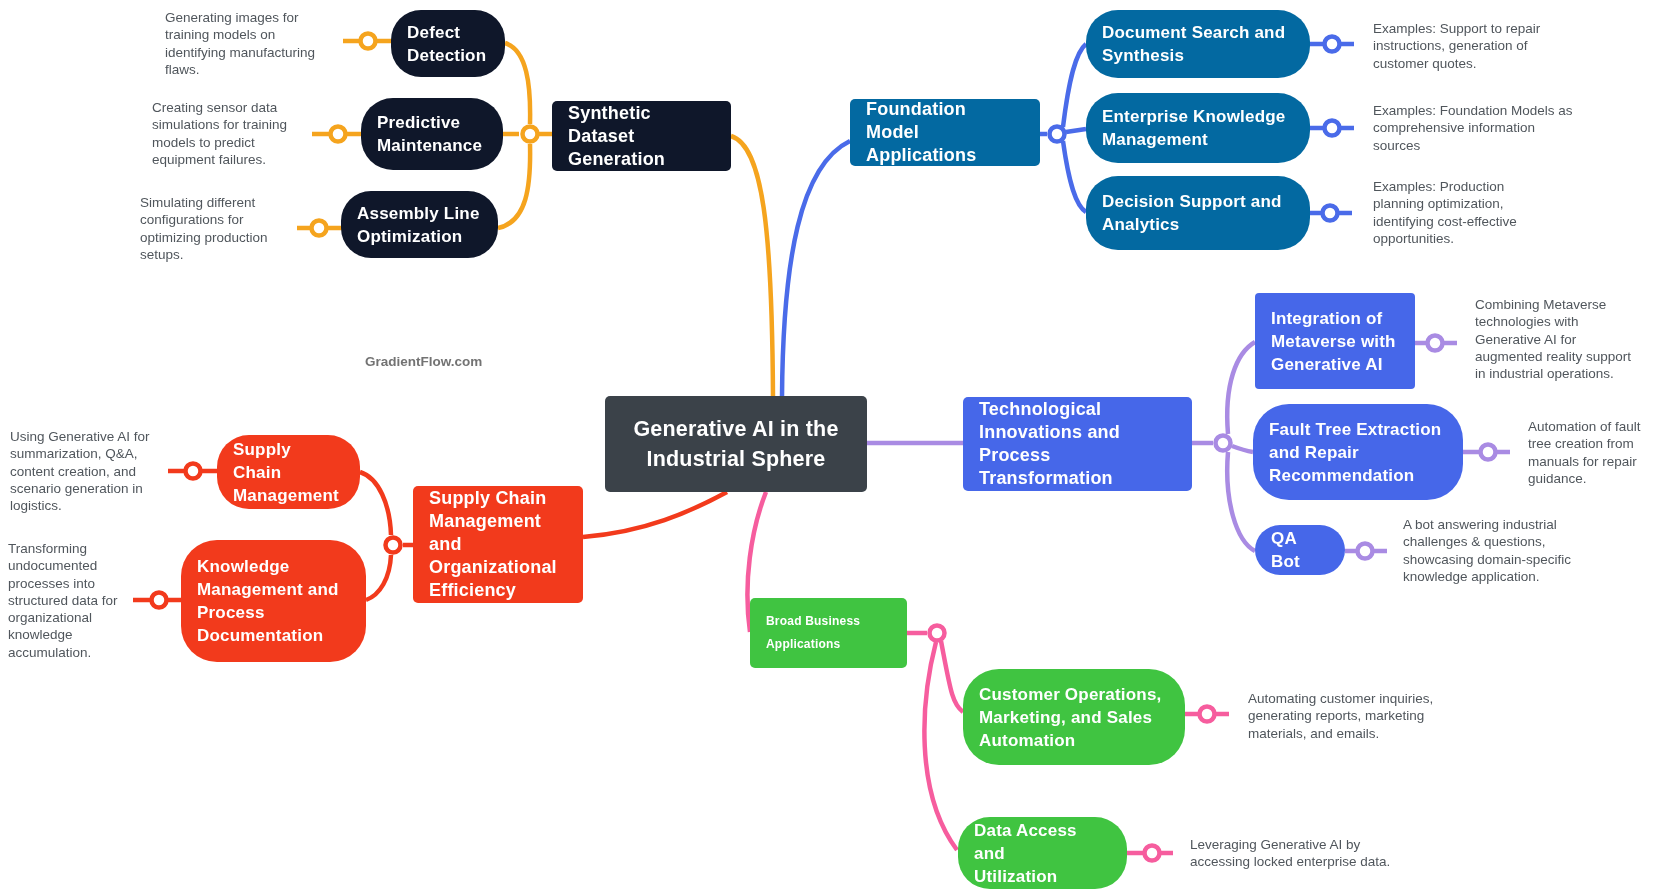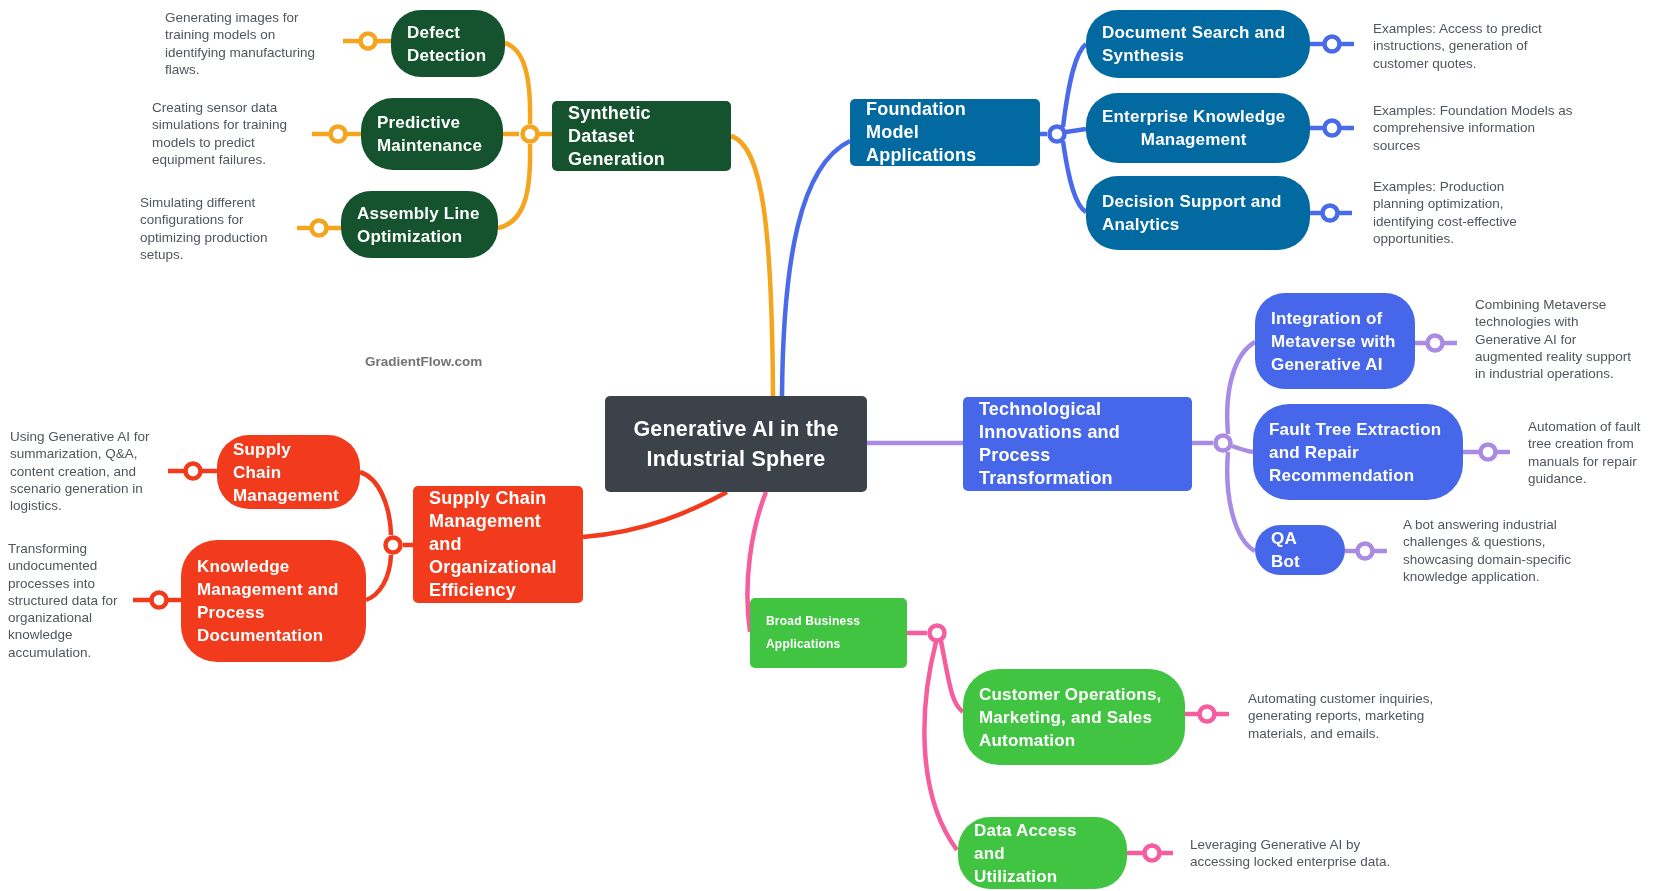--- a/index.html
+++ b/index.html
@@ -4,21 +4,21 @@
 <style>
   html,body{margin:0;padding:0;background:#ffffff;}
   #canvas{position:relative;width:1655px;height:891px;background:#ffffff;overflow:hidden;
           font-family:"Liberation Sans", sans-serif;}
   #links{position:absolute;left:0;top:0;z-index:1;}
   .node{position:absolute;z-index:2;display:flex;align-items:center;color:#ffffff;
         font-weight:bold;font-size:17px;line-height:23px;white-space:pre-line;
         padding:0 16px;box-sizing:border-box;letter-spacing:.2px;}
   .node.center{justify-content:center;text-align:center;font-size:21.5px;line-height:30px;
         background:#3B4249;border-radius:5px;}
-  .bg-rust{background:#14532d;}
+  .bg-rust{background:#0f172a;}
   .bg-cyan{background:#0369a1;}
   .bg-royal{background:#4667E9;}
   .bg-red{background:#F23A1C;}
   .bg-green{background:#40C441;}
   .rect{border-radius:5px;}
   .ann{position:absolute;z-index:2;color:#50565C;font-size:13.5px;line-height:17.3px;
        font-weight:500;white-space:pre-line;}
   .watermark{position:absolute;z-index:2;color:#737373;font-size:13.5px;font-weight:bold;}
   path{fill:none;}
 </style>
@@ -120,39 +120,39 @@
 equipment failures.</div>
   <div class="ann" style="left:140px;top:194px;width:165px;">Simulating different
 configurations for
 optimizing production
 setups.</div>
 
   <div class="node bg-cyan rect" style="left:850px;top:99px;width:190px;height:67px;font-size:18px;">Foundation Model
 Applications</div>
   <div class="node bg-cyan" style="left:1086px;top:10px;width:224px;height:68px;border-radius:32px;">Document Search and
 Synthesis</div>
-  <div class="node bg-cyan" style="left:1086px;top:93px;width:224px;height:70px;border-radius:32px;text-align:center;">Enterprise Knowledge
+  <div class="node bg-cyan" style="left:1086px;top:93px;width:224px;height:70px;border-radius:32px;">Enterprise Knowledge
 Management</div>
   <div class="node bg-cyan" style="left:1086px;top:176px;width:224px;height:74px;border-radius:32px;">Decision Support and
 Analytics</div>
-  <div class="ann" style="left:1373px;top:20px;width:190px;">Examples: Access to predict
+  <div class="ann" style="left:1373px;top:20px;width:190px;">Examples: Support to repair
 instructions, generation of
 customer quotes.</div>
   <div class="ann" style="left:1373px;top:102px;width:220px;">Examples: Foundation Models as
 comprehensive information
 sources</div>
   <div class="ann" style="left:1373px;top:178px;width:190px;">Examples: Production
 planning optimization,
 identifying cost-effective
 opportunities.</div>
 
   <div class="node bg-royal rect" style="left:963px;top:397px;width:229px;height:94px;font-size:18px;">Technological
 Innovations and
 Process Transformation</div>
-  <div class="node bg-royal" style="left:1255px;top:293px;width:160px;height:96px;border-radius:30px;">Integration of
+  <div class="node bg-royal" style="left:1255px;top:293px;width:160px;height:96px;border-radius:4px;">Integration of
 Metaverse with
 Generative AI</div>
   <div class="node bg-royal" style="left:1253px;top:404px;width:210px;height:96px;border-radius:36px;">Fault Tree Extraction
 and Repair
 Recommendation</div>
   <div class="node bg-royal" style="left:1255px;top:525px;width:90px;height:50px;border-radius:25px;">QA Bot</div>
   <div class="ann" style="left:1475px;top:296px;width:180px;">Combining Metaverse
 technologies with
 Generative AI for
 augmented reality support

